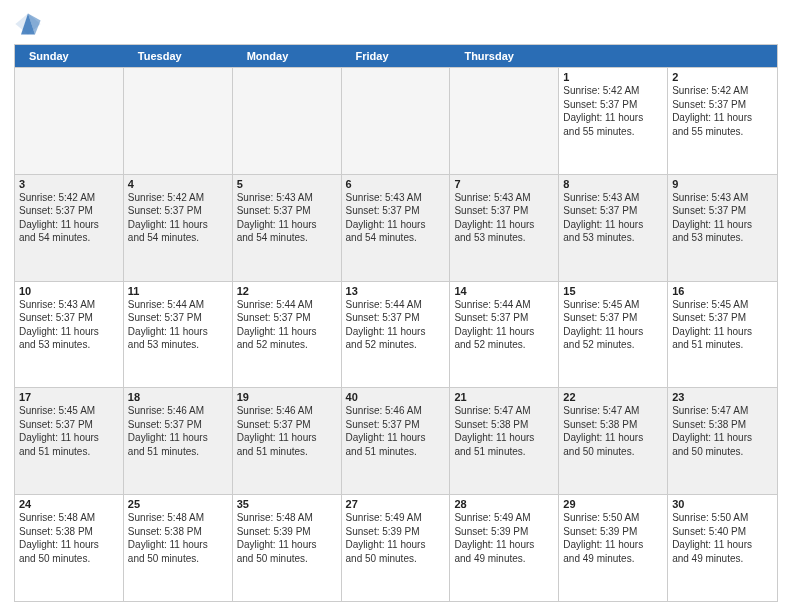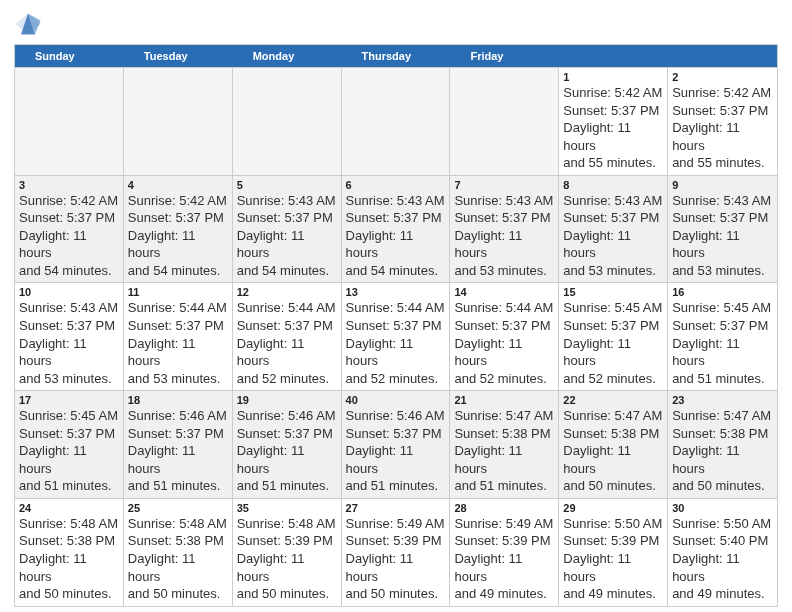--- a/index.html
+++ b/index.html
@@ -69,21 +69,21 @@
     }
     .cal-header {
       display: grid;
       grid-template-columns: repeat(7, 1fr);
       background: #2a6db5;
     }
     .cal-header-cell {
       color: #fff;
       font-size: 11px;
       font-weight: bold;
-      padding: 5px 20px;
+      padding: 5px 14px;
       text-align: left;
     }
     .cal-body {
       display: flex;
       flex-direction: column;
       flex: 1;
     }
     .cal-row {
       display: grid;
       grid-template-columns: repeat(7, 1fr);
@@ -108,21 +108,21 @@
       background: #f0f0f0;
     }
     .day-num {
       font-size: 11px;
       font-weight: bold;
       color: #222;
       display: block;
       margin-bottom: 1px;
     }
     .day-info {
-      font-size: 13px;
+      font-size: 10px;
       color: #333;
       line-height: 1.35;
     }
   </style>
 </head>
 <body>
 
 <div class="page">
   <div class="header">
     <div class="logo">
@@ -140,22 +140,22 @@
       <div class="month-title"></div>
       <div class="subtitle"></div>
     </div>
   </div>
 
   <div class="calendar">
     <div class="cal-header">
     <div class="cal-header-cell">Sunday</div>
         <div class="cal-header-cell">Tuesday</div>
         <div class="cal-header-cell">Monday</div>
+        <div class="cal-header-cell">Friday</div>
         <div class="cal-header-cell">Thursday</div>
-        <div class="cal-header-cell">Friday</div>
       </div>
     <div class="cal-body">
     <div class="cal-row">
           <div class="cal-cell empty"></div>
           <div class="cal-cell empty"></div>
           <div class="cal-cell empty"></div>
           <div class="cal-cell empty"></div>
           <div class="cal-cell empty"></div>
           <div class="cal-cell">
             <span class="day-num">1</span>

